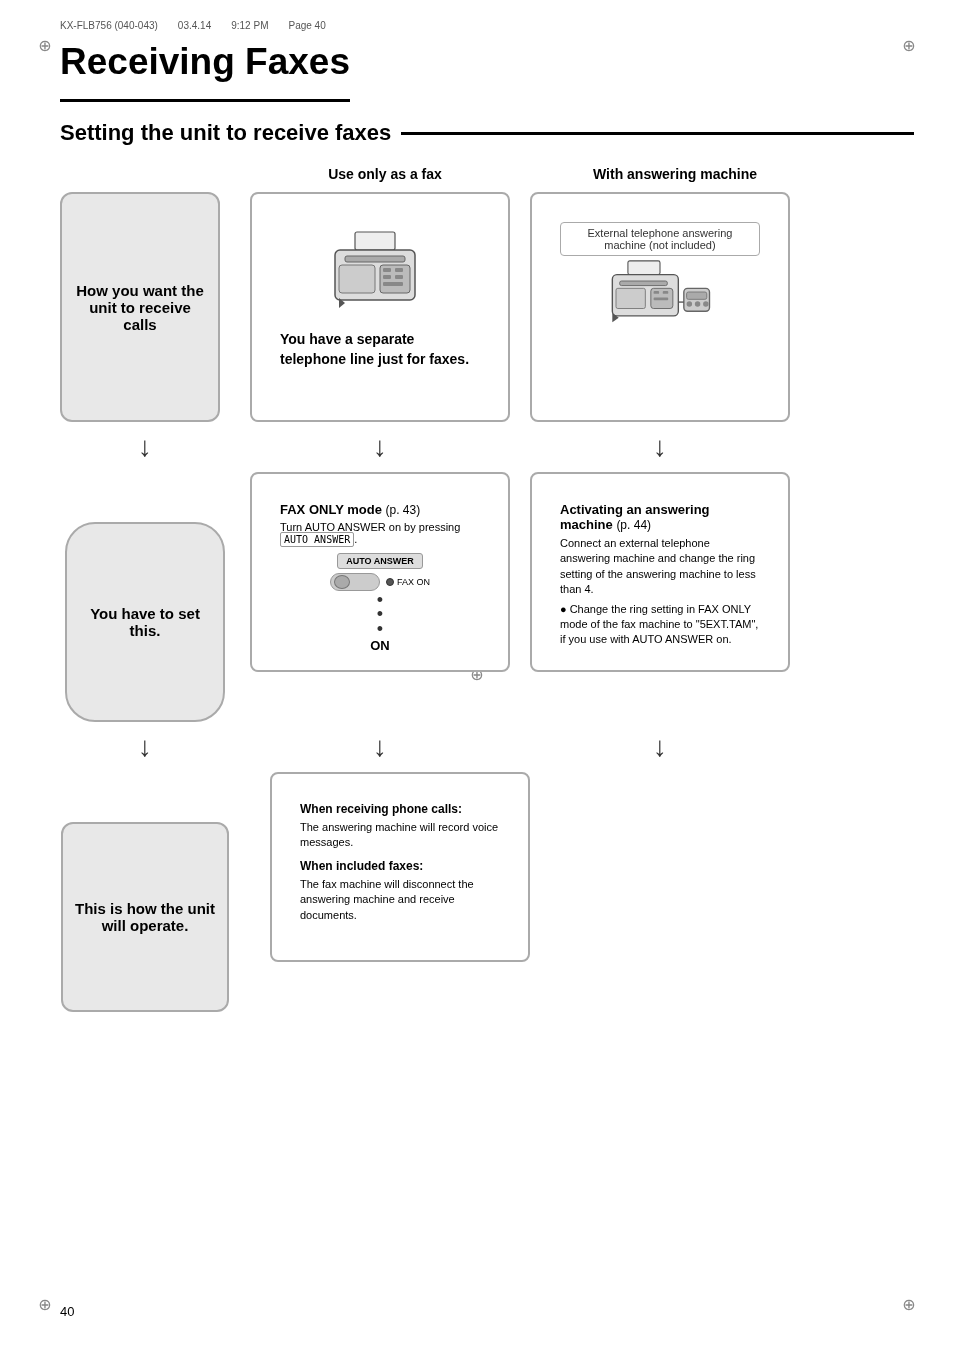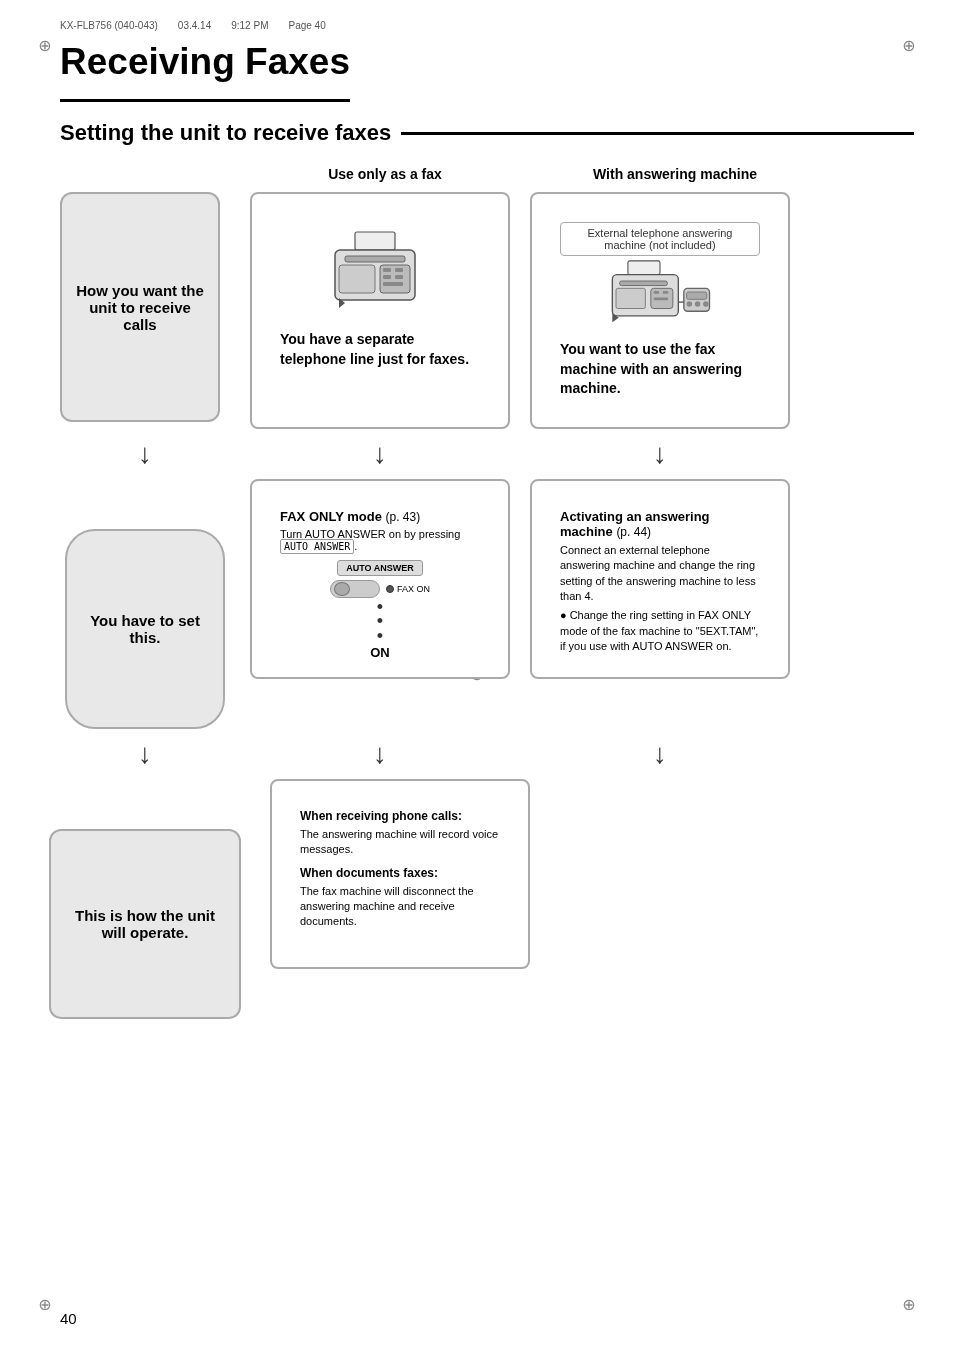--- a/index.html
+++ b/index.html
@@ -198,23 +198,23 @@
       margin-bottom: 4px;
     }
     .receiving-body {
       font-size: 11px;
       line-height: 1.4;
     }
 
     
     .page-number {
       position: absolute;
-      bottom: 22px;
+      bottom: 30px;
       left: 60px;
-      font-size: 15px;
+      font-size: 13px;
     }
 
     
     .crosshair {
       position: absolute;
       width: 20px;
       height: 20px;
       display: flex;
       align-items: center;
       justify-content: center;
@@ -337,21 +337,20 @@
 
             <rect x="86" y="30" width="28" height="25" rx="4" fill="#ccc" stroke="#666" stroke-width="1.5"></rect>
             <rect x="89" y="34" width="22" height="8" rx="2" fill="#aaa" stroke="#777" stroke-width="1"></rect>
             <circle cx="92" cy="47" r="3" fill="#888"></circle>
             <circle cx="101" cy="47" r="3" fill="#888"></circle>
             <circle cx="110" cy="47" r="3" fill="#888"></circle>
 
             <line x1="80" y1="45" x2="86" y2="45" stroke="#555" stroke-width="1.5"></line>
           </svg>
         </div>
-        <div class="box-description">You want to use the fax machine with an answering machine.</div>
       </div>
     </div>
 
     <div class="arrows-section">
       <div style="width:170px;margin-right:20px;display:flex;justify-content:center;font-size:28px;color:#333;">↓</div>
       <div style="width:260px;display:flex;justify-content:center;font-size:28px;color:#333;">↓</div>
       <div style="width:20px;"></div>
       <div style="width:260px;display:flex;justify-content:center;font-size:28px;color:#333;">↓</div>
     </div>
 
@@ -406,28 +405,28 @@
     <div class="arrows-section">
       <div style="width:170px;margin-right:20px;display:flex;justify-content:center;font-size:28px;color:#333;">↓</div>
       <div style="width:260px;display:flex;justify-content:center;font-size:28px;color:#333;">↓</div>
       <div style="width:20px;"></div>
       <div style="width:260px;display:flex;justify-content:center;font-size:28px;color:#333;">↓</div>
     </div>
 
     <div style="display:flex;gap:0;">
 
       <div style="width:170px;margin-right:20px;display:flex;flex-direction:column;align-items:center;">
-        <div class="row-label-box row-label-3" style="width:192px;height:190px;">This is how the unit will operate.</div>
+        <div class="row-label-box row-label-3" style="width:168px;height:190px;">This is how the unit will operate.</div>
       </div>
 
 
       <div class="content-box content-box-am" style="margin-left:20px;height:190px;">
         <div class="receiving-title">When receiving phone calls:</div>
         <div class="receiving-body" style="margin-bottom:8px;">The answering machine will record voice messages.</div>
-        <div class="receiving-title">When documents faxes:</div>
+        <div class="receiving-title">When included faxes:</div>
         <div class="receiving-body">The fax machine will disconnect the answering machine and receive documents.</div>
       </div>
     </div>
 
   </div>
 
   
   <div class="page-number">40</div>
 
 </div>

